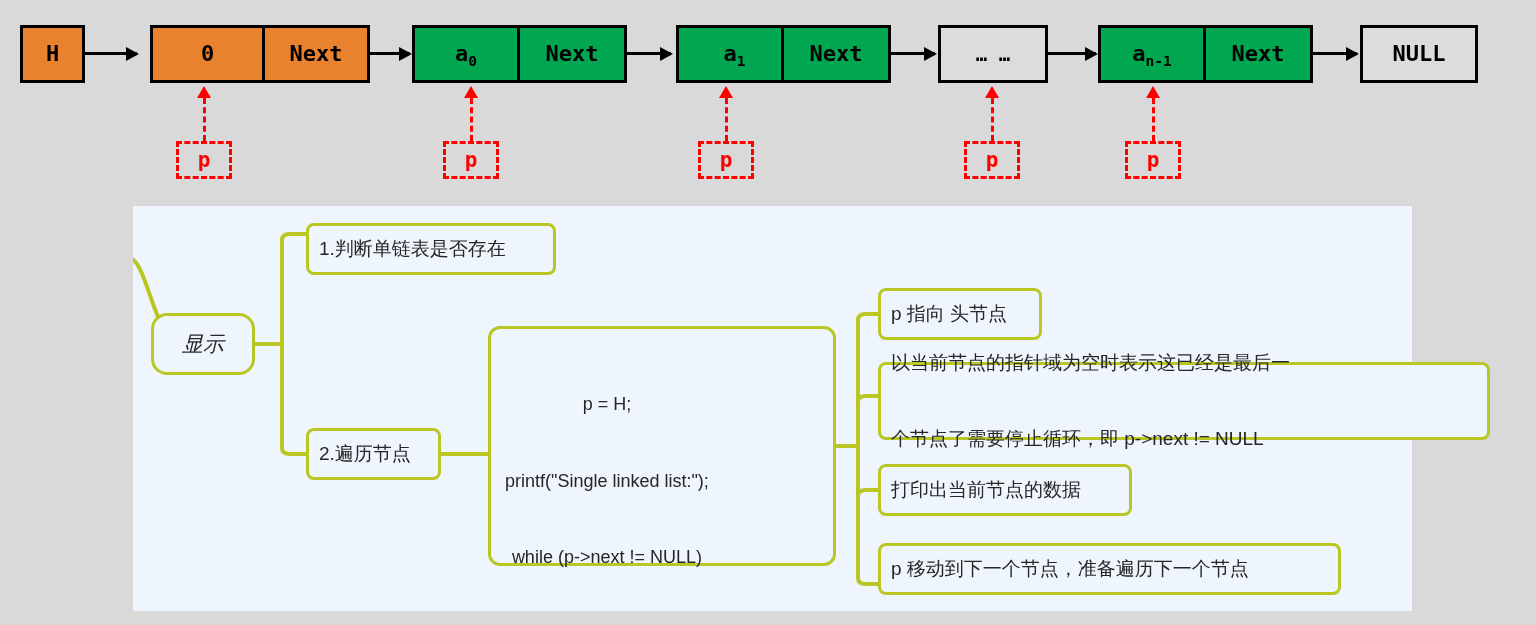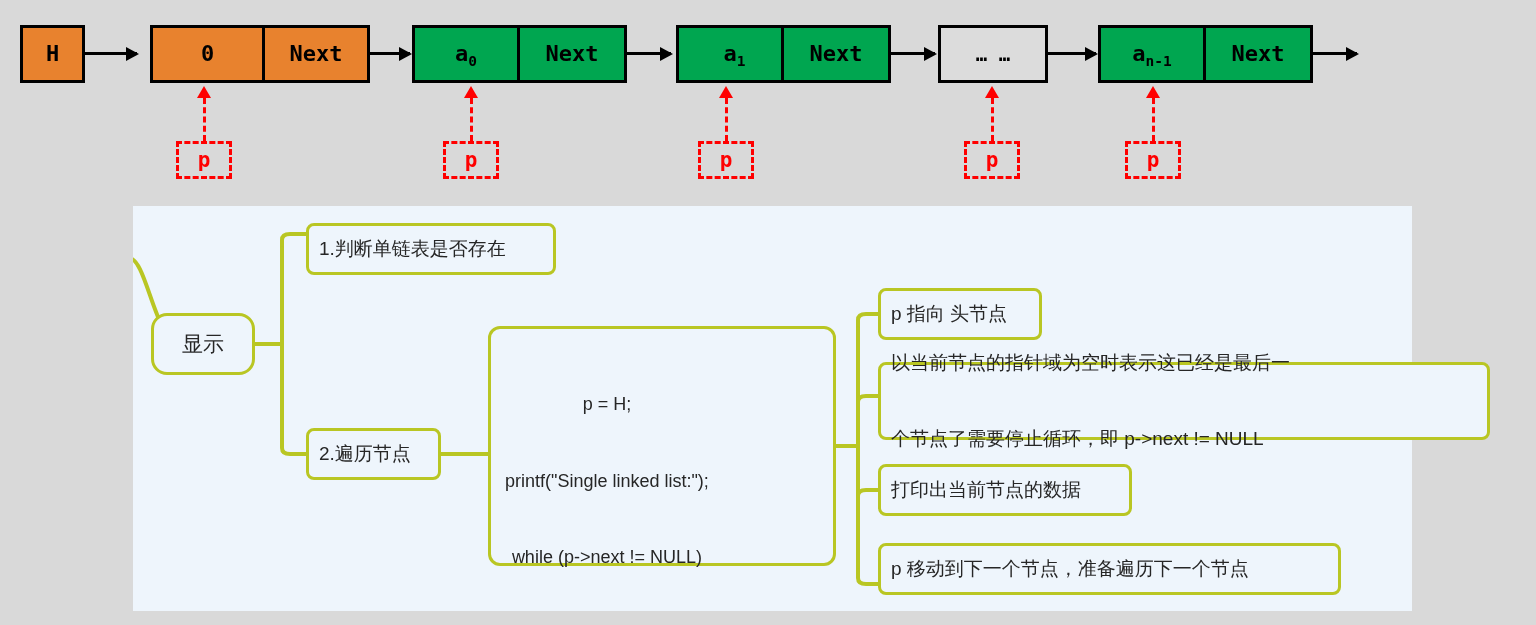--- a/index.html
+++ b/index.html
@@ -180,20 +180,23 @@
   <div class="arrow" style="left:1048px; top:52px; width:48px;"></div>
 
   <div class="node-box green" style="left:1098px; top:25px; width:108px; height:58px;">
     <span><span>a</span><sub>n-1</sub></span>
   </div>
   <div class="node-box green pair-next" style="left:1203px; top:25px; width:110px; height:58px;">
     <span>Next</span>
   </div>
   <div class="arrow" style="left:1313px; top:52px; width:44px;"></div>
 
+  <div class="node-box plain" style="left:1360px; top:25px; width:118px; height:58px;">
+    <span>NULL</span>
+  </div>
 
   <div class="ptr-head" style="left:197px; top:86px;"></div>
   <div class="ptr-stem" style="left:203px; top:98px; height:43px;"></div>
   <div class="ptr-box" style="left:176px; top:141px; width:56px; height:38px;">
     <span>p</span>
   </div>
 
   <div class="ptr-head" style="left:464px; top:86px;"></div>
   <div class="ptr-stem" style="left:470px; top:98px; height:43px;"></div>
   <div class="ptr-box" style="left:443px; top:141px; width:56px; height:38px;">
@@ -238,21 +241,21 @@
       <path d="M 703 240 H 725"></path>
 
       <path d="M 725 122 V 114 Q 725 108 733 108 H 748"></path>
       <path d="M 725 122 V 364"></path>
       <path d="M 725 196 Q 725 190 733 190 H 748"></path>
       <path d="M 725 290 Q 725 284 733 284 H 748"></path>
       <path d="M 725 364 V 372 Q 725 378 733 378 H 748"></path>
     </g>
   </svg>
 
-  <div class="mm-node center" style="left:18px; top:107px; width:104px; height:62px;">
+  <div class="mm-node center" style="left:18px; top:107px; width:104px; height:62px;font-style:italic;">
     <span>显示</span>
   </div>
 
   <div class="mm-node branch" style="left:173px; top:17px; width:250px; height:52px;">
     <span>1.判断单链表是否存在</span>
   </div>
 
   <div class="mm-node branch" style="left:173px; top:222px; width:135px; height:52px;">
     <span>2.遍历节点</span>
   </div>

